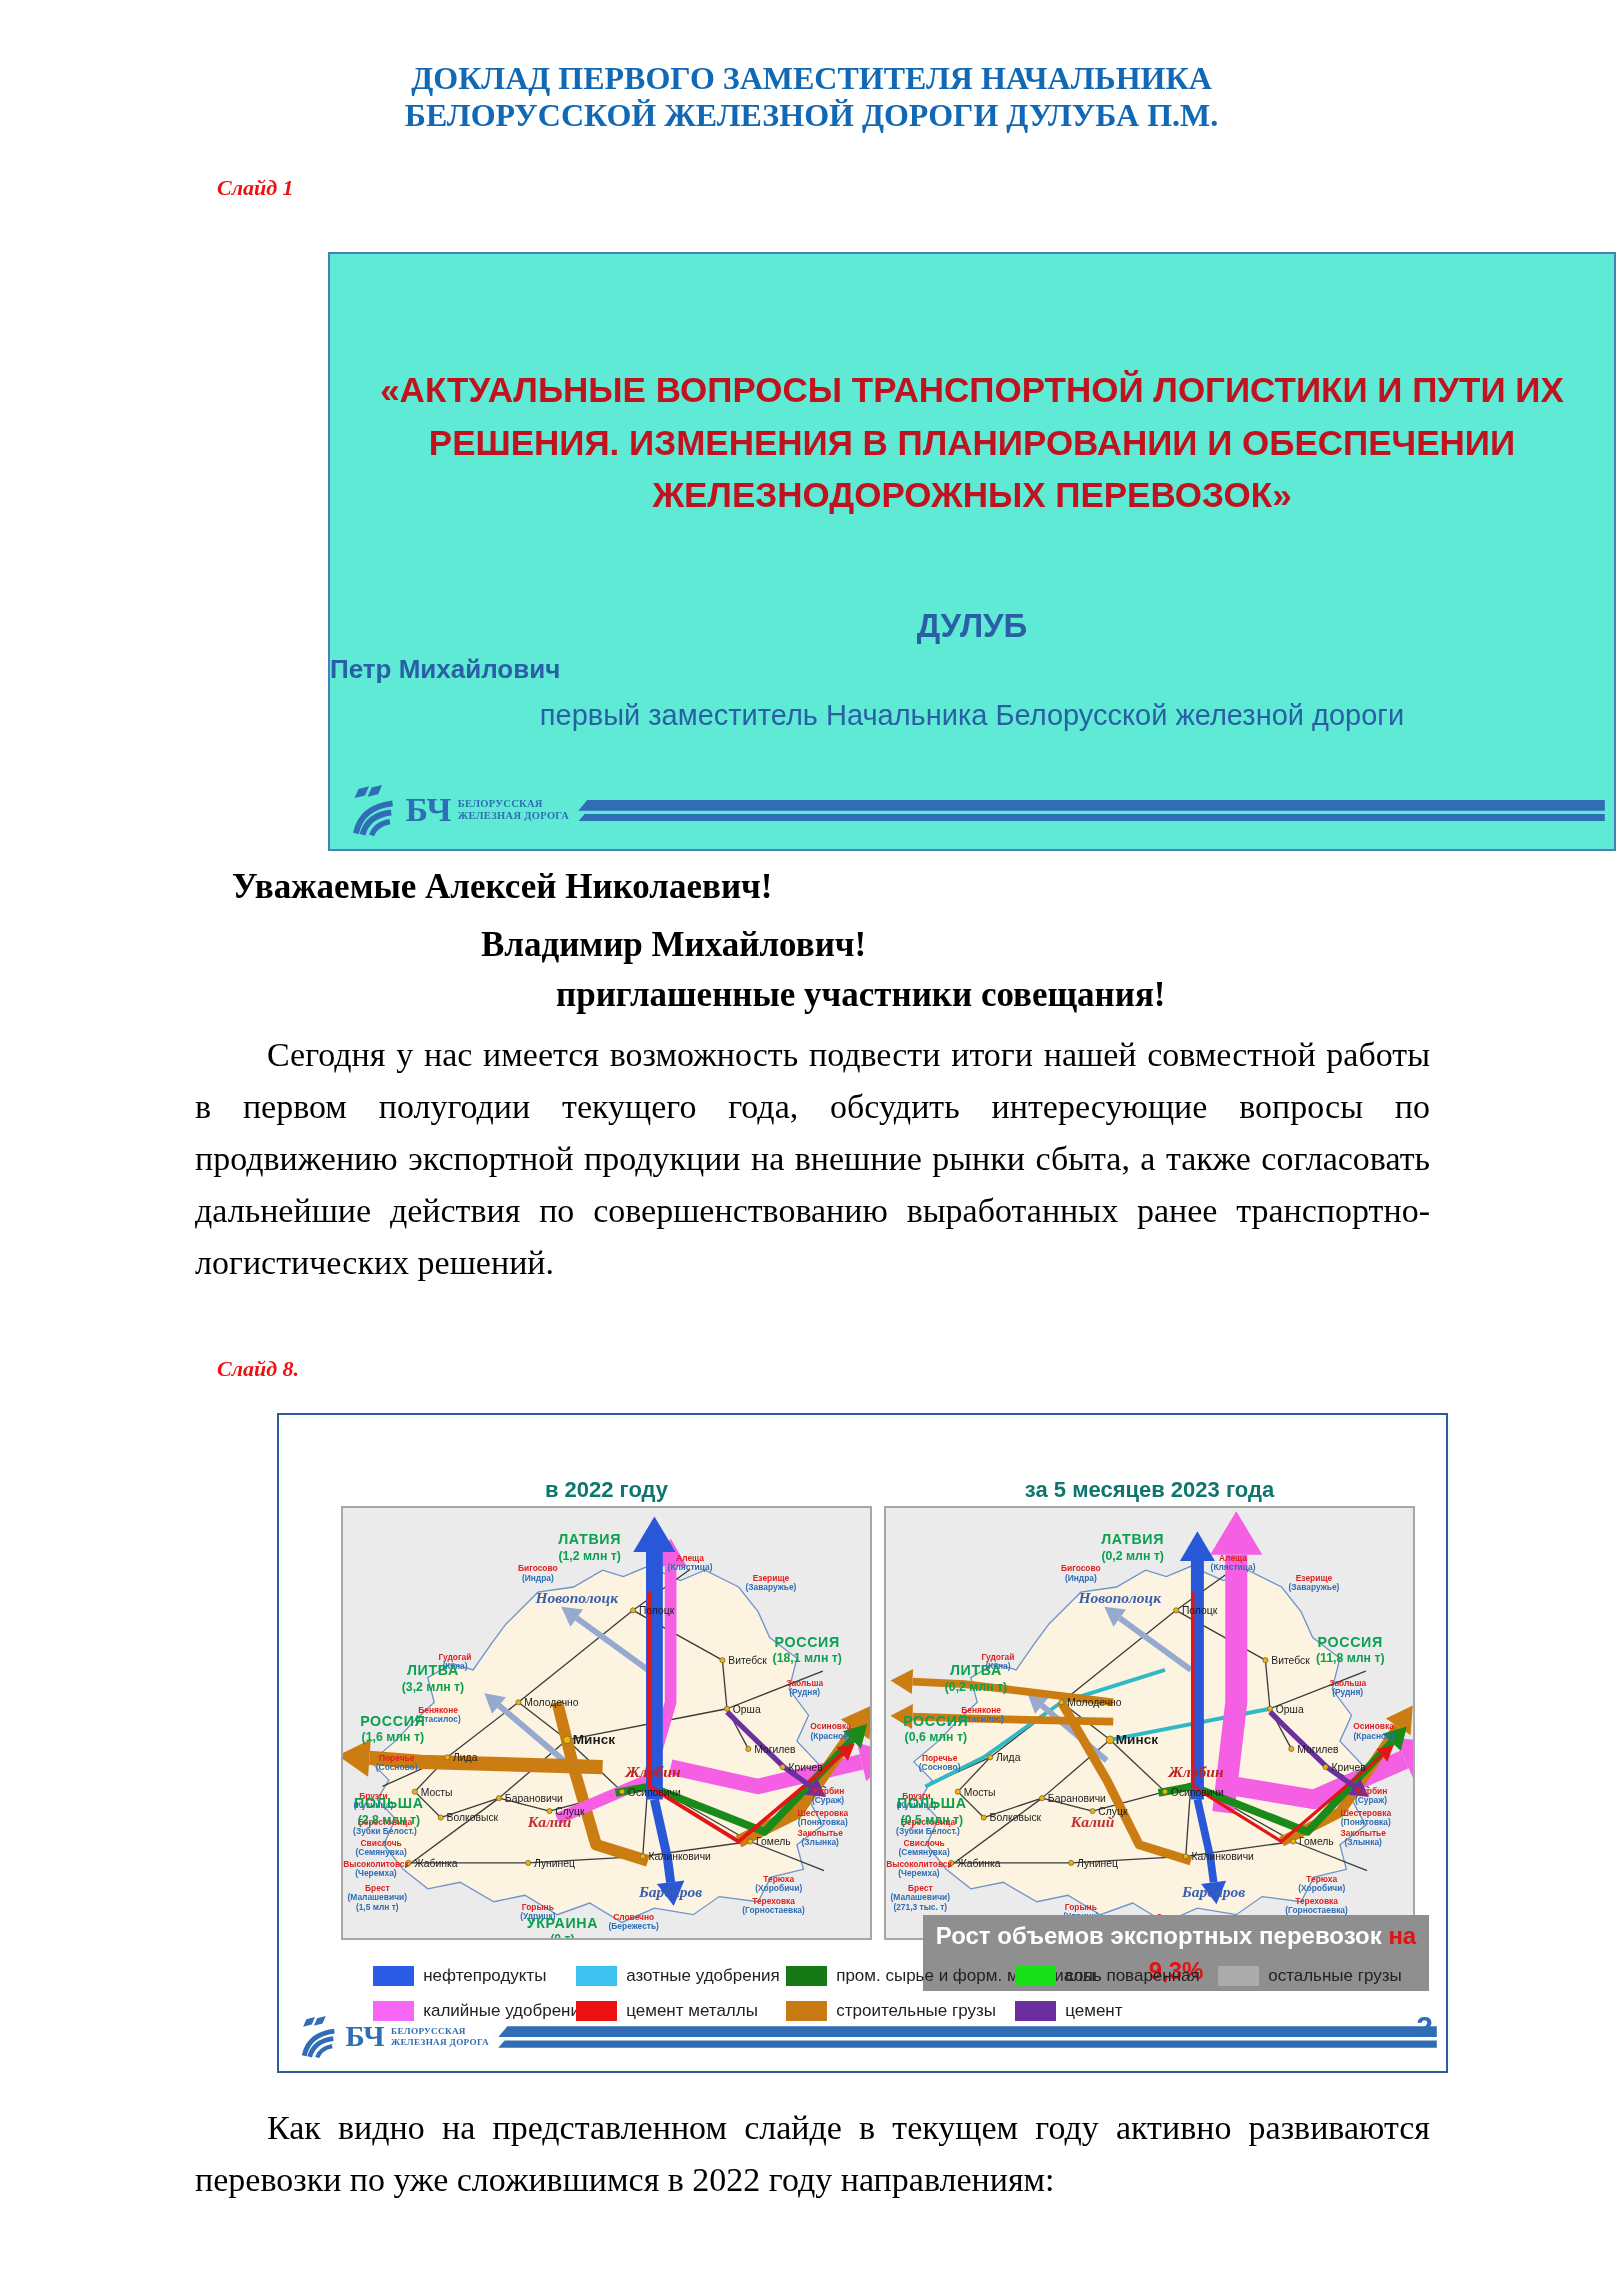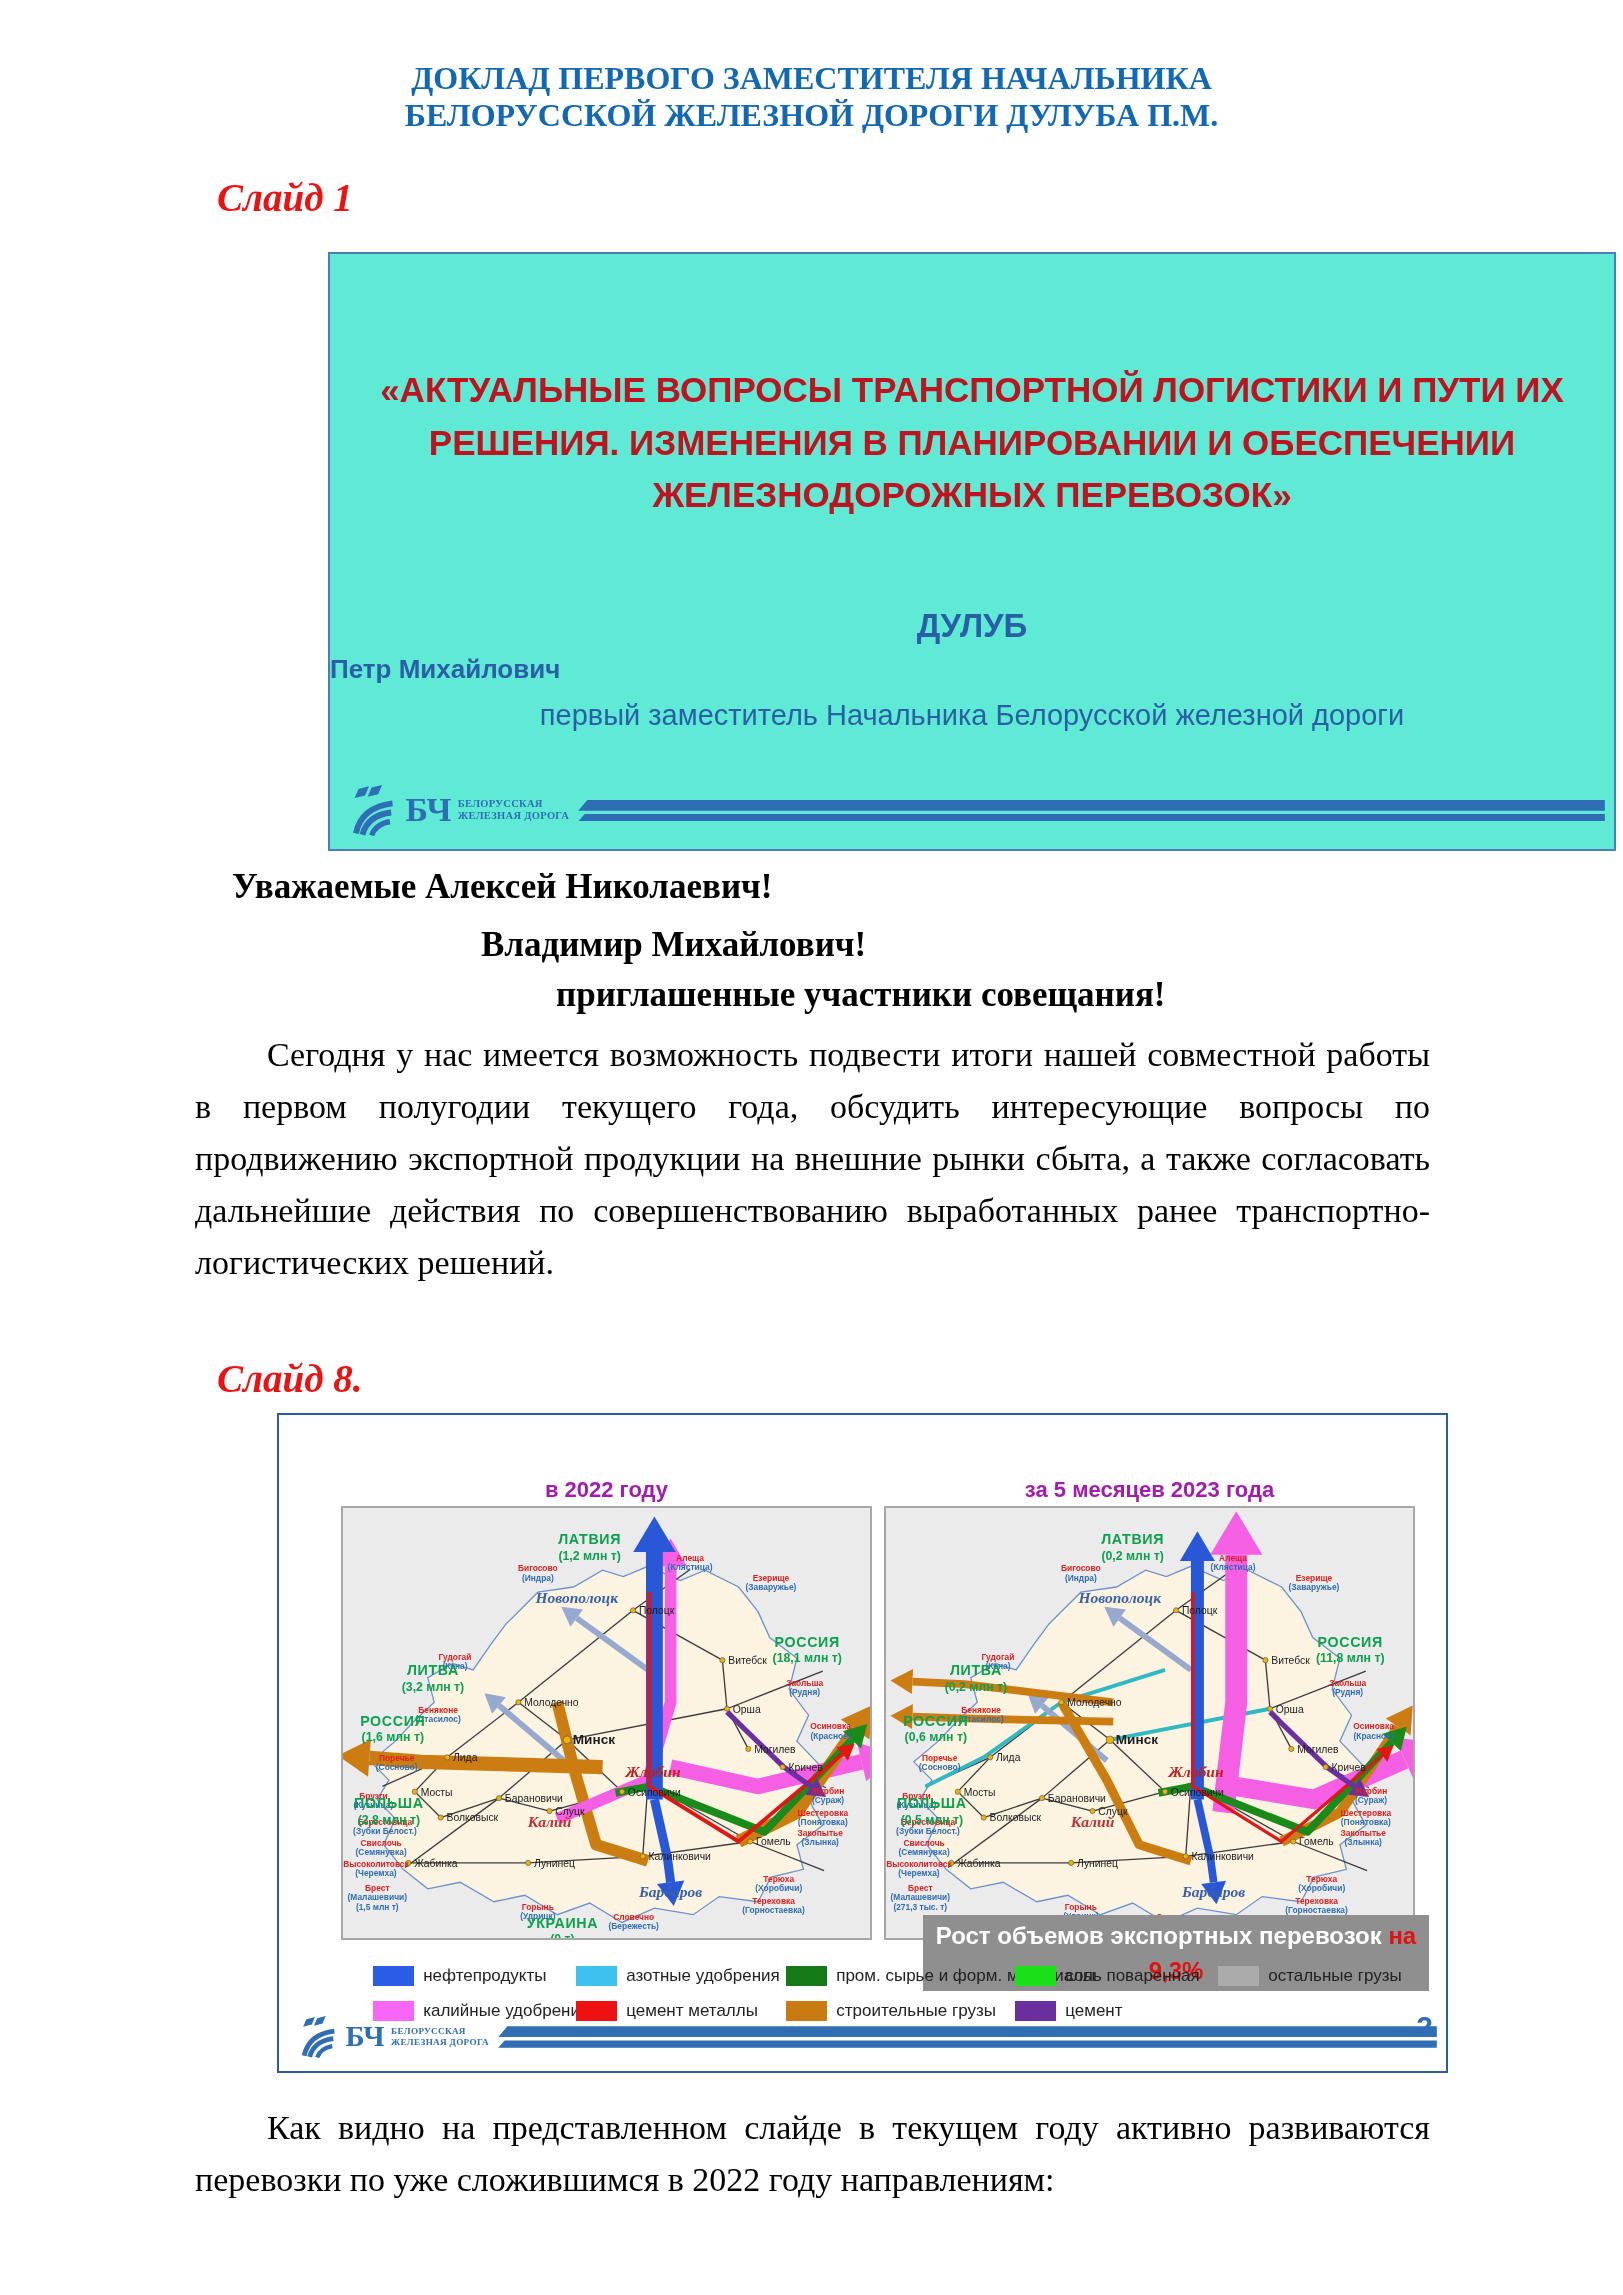--- a/index.html
+++ b/index.html
@@ -2,21 +2,21 @@
 <html style="font-size:10.5px"><head>
 <meta charset="utf-8">
 <style>
   html,body{margin:0;padding:0;background:#888;}
   .page{position:relative;width:1623px;height:2295px;background:#ffffff;
         font-family:"Liberation Serif", serif;overflow:hidden;}
   
   .doc-header{position:absolute;top:60px;left:0;width:100%;text-align:center;
         color:#1168b4;font-weight:bold;font-size:32px;line-height:1.16;}
   .slide-label{position:absolute;left:217px;color:#ee1111;font-weight:bold;
-        font-style:italic;font-size:39px;}
+        font-style:italic;font-size:22px;}
   .slide-label.one{top:175px;}
   .slide-label.two{top:1356px;}
   
   .slide1{position:absolute;left:328px;top:252px;width:1288px;height:599px;
         border:2px solid #4a7ebb;background:#5eead4;box-sizing:border-box;padding-left:10px;}
   .s1-title{position:absolute;top:110px;left:39px;right:39px;text-align:center;
         color:#bf1420;font-family:"Liberation Sans",sans-serif;font-weight:bold;
         font-size:35px;line-height:1.5;}
   .s1-surname{position:absolute;top:353px;left:0;width:100%;text-align:center;
         color:#2b5fa5;font-family:"Liberation Sans",sans-serif;font-weight:bold;font-size:33px;}
@@ -44,21 +44,21 @@
   .para{position:absolute;left:195px;width:1235px;font-size:34px;line-height:52px;
         text-align:justify;color:#000;}
   .para.p1{top:1029px;text-indent:72px;}
   .para.p2{top:2102px;text-indent:72px;}
   .ind1{padding-left:36px;} .ind2{padding-left:285px;margin-top:8px;} .ind3{padding-left:360px;}
   
   .slide2{position:absolute;left:277px;top:1413px;width:1171px;height:660px;
         border:2px solid #2e5b9e;background:#fff;box-sizing:border-box;}
   .s2-title{position:absolute;top:17px;left:0;width:100%;text-align:center;color:#0d72c0;
         font-family:"Liberation Sans",sans-serif;font-weight:bold;font-size:26px;letter-spacing:0.3px;}
-  .s2-sub{position:absolute;top:62px;width:531px;text-align:center;color:#a21caf;
+  .s2-sub{position:absolute;top:62px;width:531px;text-align:center;color:#0f766e;
         font-family:"Liberation Sans",sans-serif;font-weight:bold;font-size:22px;}
   .s2-sub.left{left:62px;} .s2-sub.right{left:605px;}
   .mapbox{position:absolute;top:91px;width:531px;height:434px;background:#ebebeb;
         border:2px solid #a7a7a7;box-sizing:border-box;}
   .mapbox.left{left:62px;} .mapbox.right{left:605px;}
   .growth{position:absolute;left:644px;top:500px;width:506px;height:76px;background:#8f8f8f;
         color:#fff;font-family:"Liberation Sans",sans-serif;font-weight:bold;font-size:24px;
         text-align:center;line-height:1.45;padding-top:3.9px;box-sizing:border-box;}
   .growth .hl{color:#e01212;}
   .legend{position:absolute;left:63px;top:542px;width:1054px;height:85px;}

